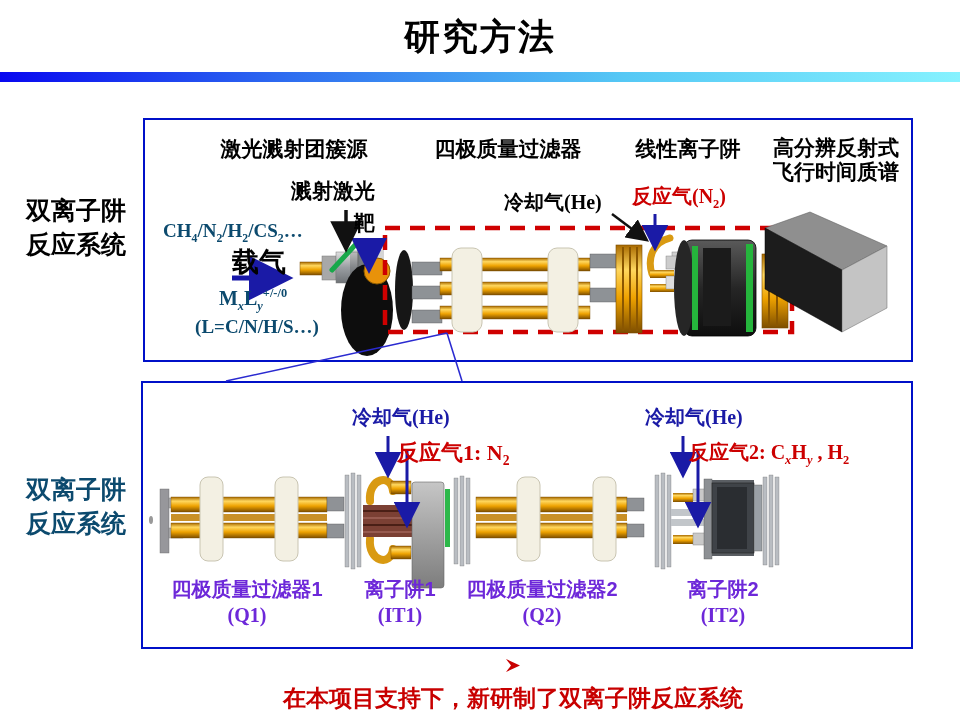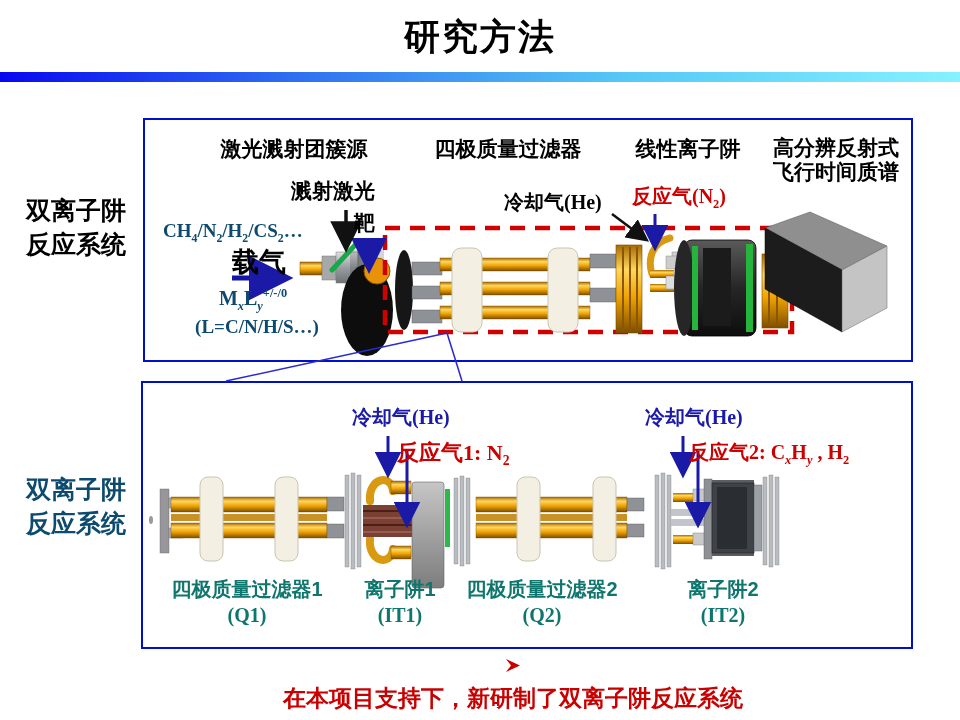--- a/index.html
+++ b/index.html
@@ -12,21 +12,21 @@
   sub,sup{font-size:0.62em;}
   .title{position:absolute;left:0;top:13px;width:100%;text-align:center;
          font-size:36px;font-weight:900;color:#000;letter-spacing:2px;}
   .grad-bar{position:absolute;left:0;top:72px;width:960px;height:10px;
             background:linear-gradient(90deg,#0808f0 0%,#2e6df0 30%,#55c8f5 65%,#86f2ff 100%);}
   .panel-box{position:absolute;border:2px solid #0010c8;background:transparent;box-sizing:border-box;}
   .side-head{position:absolute;font-weight:900;text-align:center;font-size:25px;line-height:34px;}
   .gasblue{color:#1a1aa6;}
   .gasred{color:#cc0000;}
   .darkred{color:#0c4a6e;}
-  .caption{position:absolute;text-align:center;font-weight:bold;color:#0f766e;font-size:20px;line-height:26px;}
+  .caption{position:absolute;text-align:center;font-weight:bold;color:#6d28d9;font-size:20px;line-height:26px;}
   .footer{position:absolute;left:283px;top:658px;display:flex;align-items:center;gap:10px;flex-direction:column;}
   .footer-text{color:#c80000;font-weight:900;font-size:23px;white-space:nowrap;}
 </style>
 </head>
 <body>
 
 <div class="slide">
 
   <div class="title">研究方法</div>
   <div class="grad-bar"></div>

